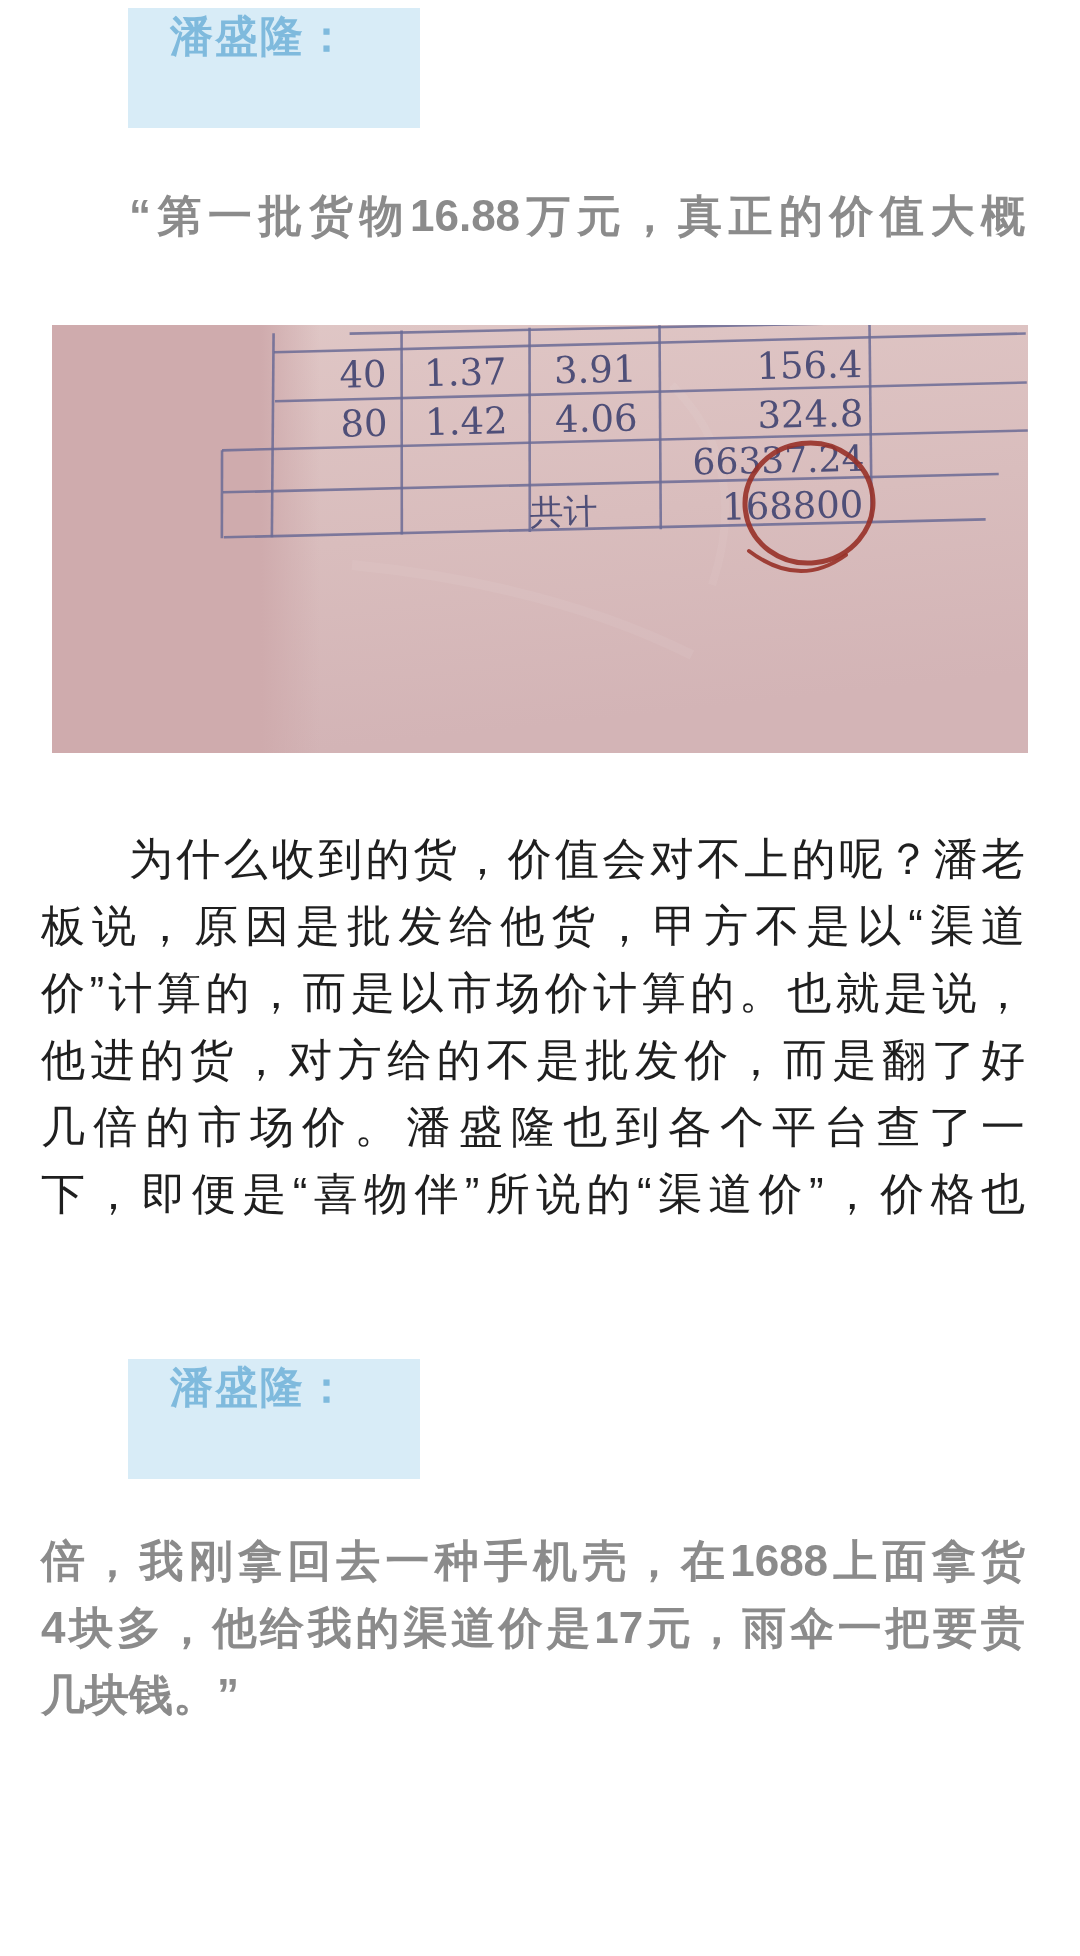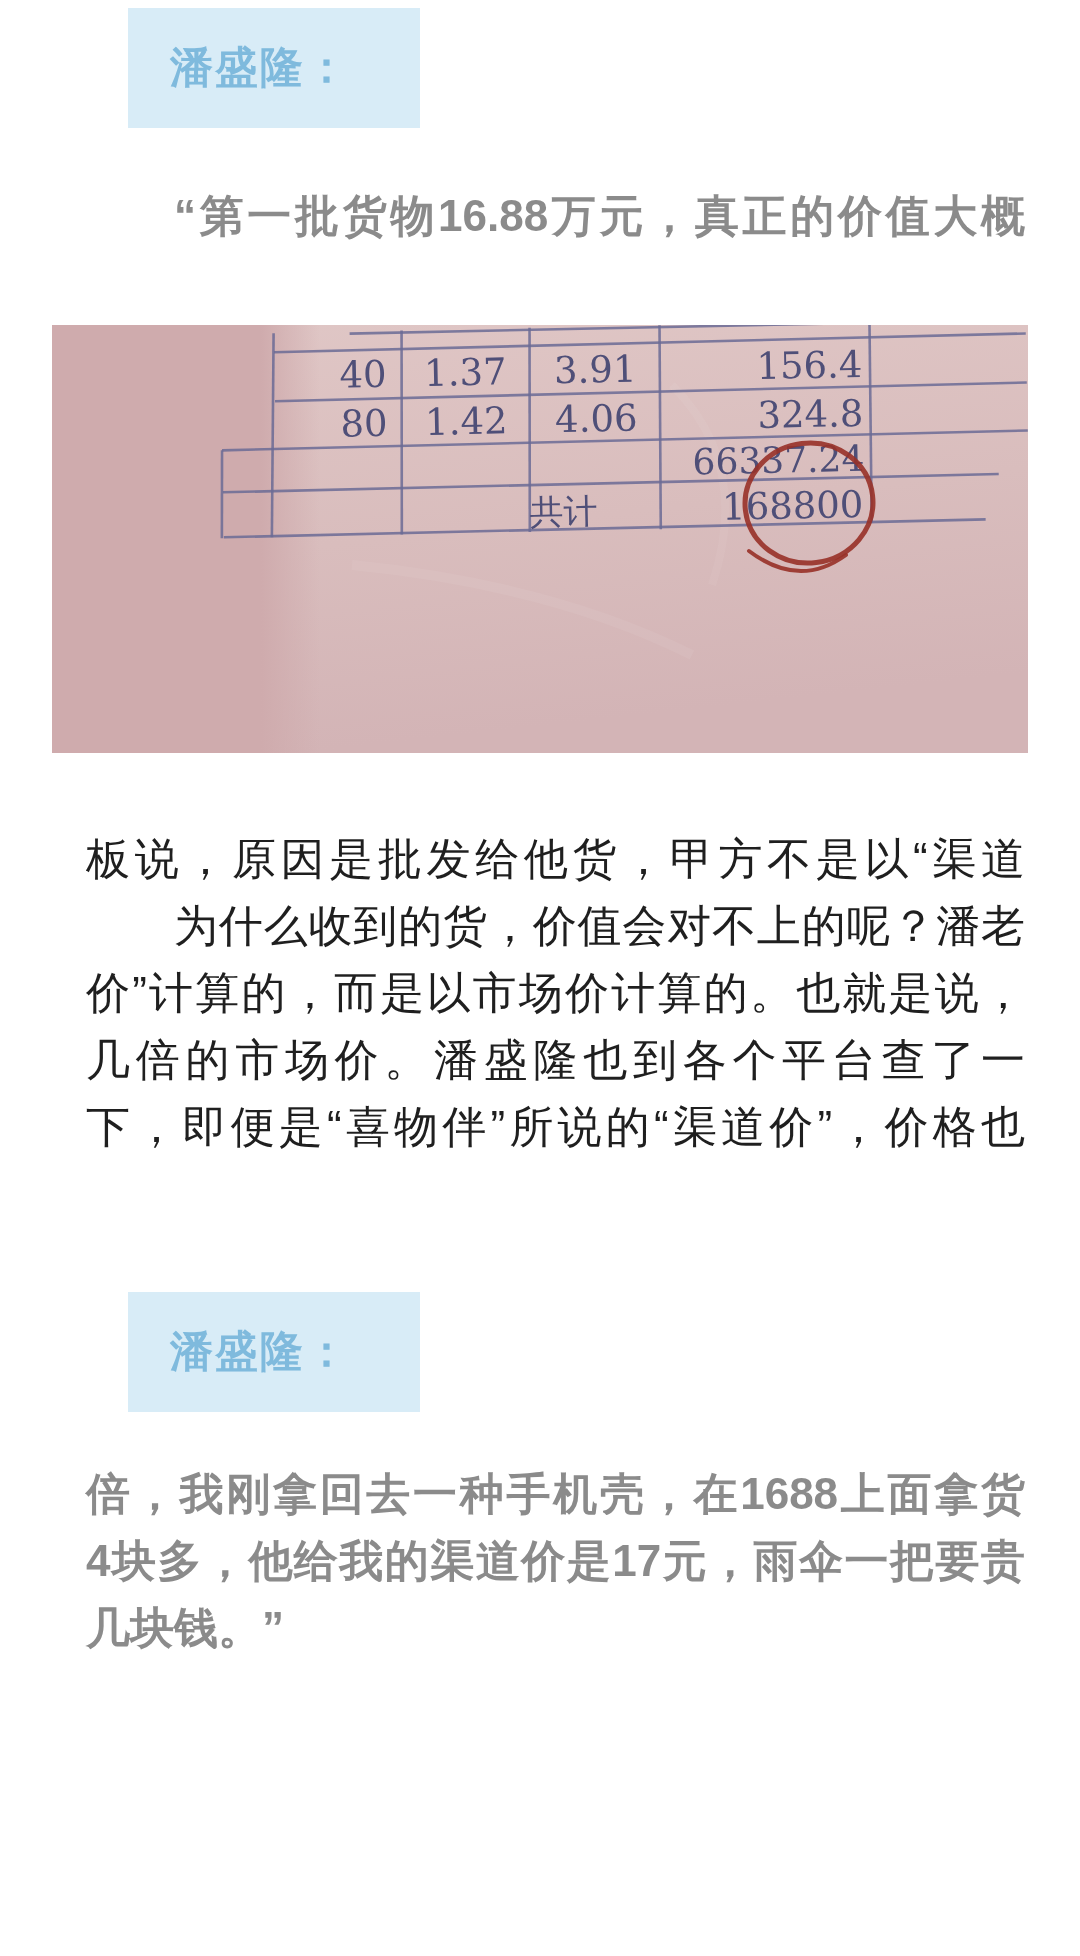--- a/index.html
+++ b/index.html
@@ -3,26 +3,26 @@
 <meta charset="utf-8">
 <style>
   html,body{margin:0;padding:0;}
   body{
     width:1080px;height:1956px;overflow:hidden;background:#ffffff;
     font-family:"Liberation Sans","DejaVu Sans",sans-serif;
   }
   .page{width:1080px;height:1956px;position:relative;background:#ffffff;}
   .speaker-box{
     box-sizing:border-box;margin-left:128px;width:292px;height:120px;
-    background:#d8ecf7;display:flex;align-items:center;padding-left:42px;
+    background:#d8ecf7;display:flex;align-items:flex-start;padding-left:42px;
     font-size:43px;font-weight:700;color:#7fbadd;letter-spacing:2px;
   }
   .sb1{margin-top:8px;}
   .sb2{margin-top:132px;}
-  .par{margin-left:86px;margin-right:55px;}
+  .par{margin-left:41px;margin-right:55px;}
   .par .line{
     line-height:67px;height:67px;text-align:justify;text-align-last:justify;
     white-space:nowrap;
   }
   .par .line.first{text-indent:88px;}
   .par .line.last{text-align-last:left;}
   .quote{font-size:44px;font-weight:700;color:#8b8b8b;}
   .q1{margin-top:54px;}
   .q2{margin-top:48px;}
   .body-par{font-size:44px;font-weight:400;color:#1f1f1f;margin-top:72px;}
@@ -92,23 +92,24 @@
       </g>
 
       <g stroke="#983128" fill="none" stroke-opacity="0.9">
         <ellipse cx="757" cy="178" rx="64" ry="60" stroke-width="5" transform="rotate(-7 757 178)"></ellipse>
         <path d="M697 226 Q747 264 794 230" stroke-width="4" stroke-linecap="round"></path>
       </g>
     </svg>
   </div>
 
   <div class="par body-par">
+      <div class="line first">为什么收到的货，价值会对不上的呢？潘老</div>
       <div class="line">板说，原因是批发给他货，甲方不是以“渠道</div>
-      <div class="line first">为什么收到的货，价值会对不上的呢？潘老</div>
       <div class="line">价”计算的，而是以市场价计算的。也就是说，</div>
+      <div class="line">他进的货，对方给的不是批发价，而是翻了好</div>
       <div class="line">几倍的市场价。潘盛隆也到各个平台查了一</div>
       <div class="line">下，即便是“喜物伴”所说的“渠道价”，价格也</div>
     </div>
 
   <div class="speaker-box sb2">
     <span>潘盛隆：</span>
   </div>
 
   <div class="par quote q2">
       <div class="line">倍，我刚拿回去一种手机壳，在1688上面拿货</div>

